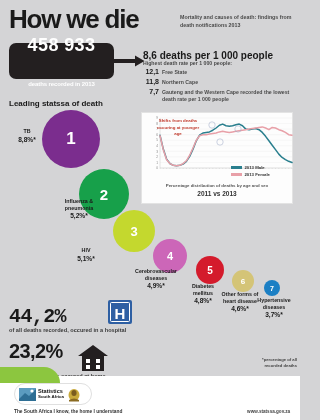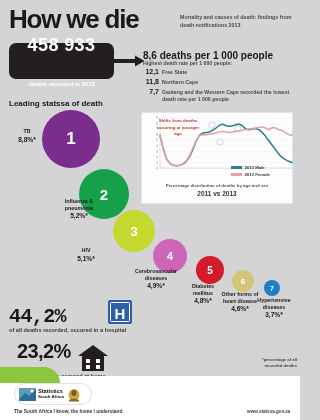--- a/index.html
+++ b/index.html
@@ -113,21 +113,21 @@
   
   .bigpct {
     position:absolute; font-size:20px; font-weight:bold; color:#1a1a1a;
     letter-spacing:-0.6px;
   }
   .bigpct-sub {
     position:absolute; font-size:5.6px; color:#3a3a3a; font-weight:bold;
   }
   #hosp-pct { left:9px; top:305px;font-family:Liberation Mono, monospace; }
   #hosp-sub { left:9px; top:327px; }
-  #home-pct { left:9px; top:340px;margin-left:8px; }
+  #home-pct { left:9px; top:340px; }
   #home-sub { left:9px; top:373px; }
   .hospicon { position:absolute; left:108px; top:300px; }
   .homeicon { position:absolute; left:78px; top:345px; }
 
   .footnote {
     position:absolute; left:253px; top:357px; width:44px;
     font-size:4.2px; color:#444; text-align:right; line-height:1.5; font-weight:bold;
   }
 
   

